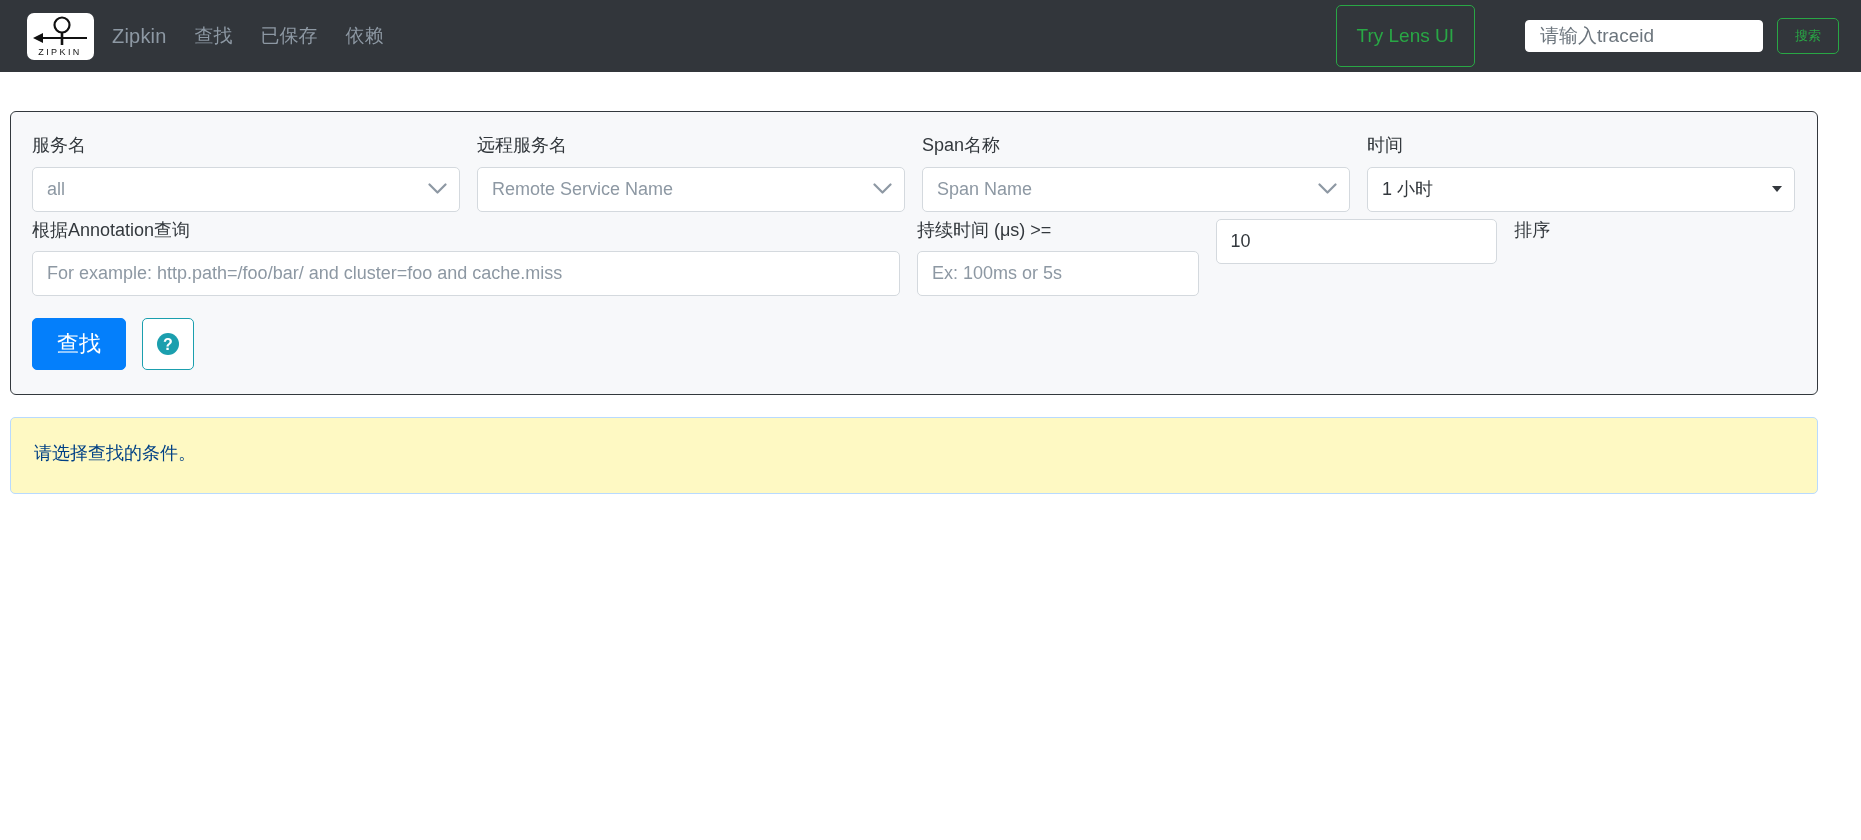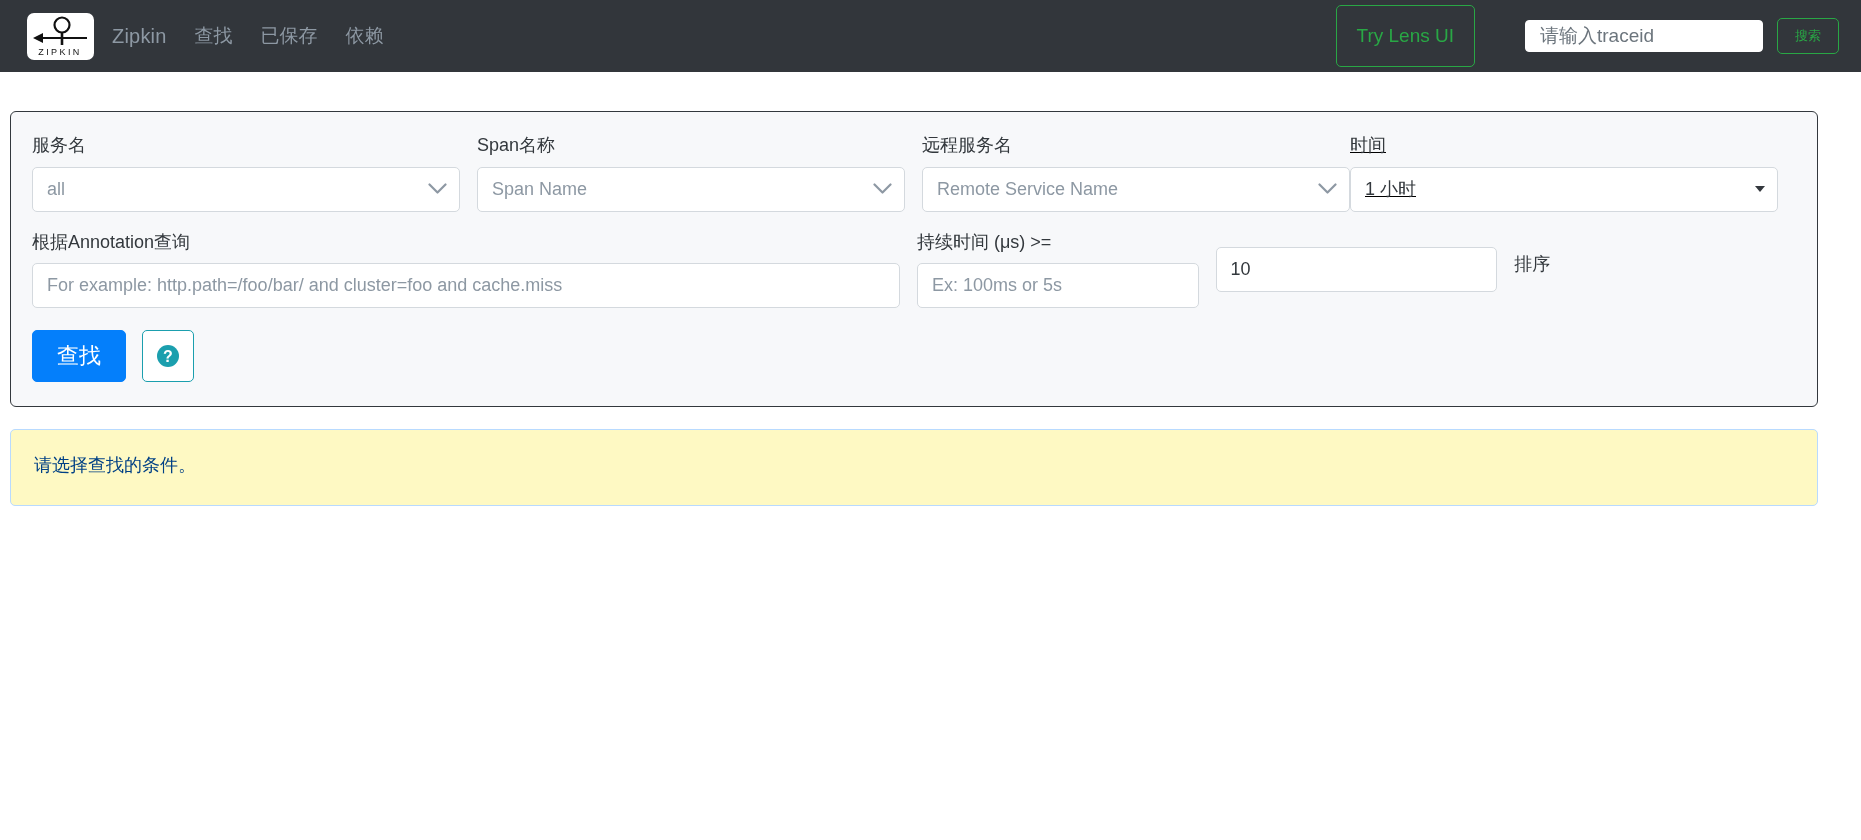--- a/index.html
+++ b/index.html
@@ -118,23 +118,23 @@
   .search-card {
     margin: 39px 43px 0 10px;
     border: 1px solid #33383d;
     border-radius: 6px;
     background: #f7f8fa;
     padding: 22px 21px 24px 21px;
   }
 
   .row {
     display: flex;
-    align-items: center;
-  }
-  .row + .row { margin-top: 19px; }
+    align-items: flex-start;
+  }
+  .row + .row { margin-top: 7px; }
 
   .field {
     display: flex;
     flex-direction: column;
   }
   .field-label {
     font-size: 18px;
     color: #33383d;
     margin-bottom: 10px;
     line-height: 1.25;
@@ -187,21 +187,21 @@
     border-left: 5px solid transparent;
     border-right: 5px solid transparent;
     border-top: 6px solid #33383d;
   }
   .sel-native .control { color: #33383d; padding-right: 34px; }
 
   
   .w-service { width: 428px; }
   .w-span    { width: 428px; margin-left: 17px; }
   .w-remote  { width: 428px; margin-left: 17px; }
-  .w-time    { width: 428px; margin-left: 0; text-decoration: underline; }
+  .w-time    { width: 428px; margin-left: 17px; }
 
   
   .w-annot    { width: 875px; }
   .w-duration { width: 284px; margin-left: 17px; }
   .w-limit    { width: 284px; margin-left: 17px; }
   .w-sort     { width: 284px; margin-left: 17px; }
 
   .val-dark { color: #33383d; }
 
   
@@ -293,44 +293,44 @@
         <div class="sel">
           <div class="control">
             <span class="sel-text">all</span>
           </div>
           <svg class="chevron" width="19" height="12" viewBox="0 0 19 12">
             <polyline points="1.5,1.5 9.5,9.5 17.5,1.5" fill="none" stroke="#8d98a3" stroke-width="2.2" stroke-linecap="round" stroke-linejoin="round"></polyline>
           </svg>
         </div>
       </div>
 
+      <div class="field w-remote">
+        <label class="field-label">远程服务名</label>
+        <div class="sel">
+          <div class="control">
+            <span class="sel-text">Remote Service Name</span>
+          </div>
+          <svg class="chevron" width="19" height="12" viewBox="0 0 19 12">
+            <polyline points="1.5,1.5 9.5,9.5 17.5,1.5" fill="none" stroke="#8d98a3" stroke-width="2.2" stroke-linecap="round" stroke-linejoin="round"></polyline>
+          </svg>
+        </div>
+      </div>
+
       <div class="field w-span">
         <label class="field-label">Span名称</label>
         <div class="sel">
           <div class="control">
             <span class="sel-text">Span Name</span>
           </div>
           <svg class="chevron" width="19" height="12" viewBox="0 0 19 12">
             <polyline points="1.5,1.5 9.5,9.5 17.5,1.5" fill="none" stroke="#8d98a3" stroke-width="2.2" stroke-linecap="round" stroke-linejoin="round"></polyline>
           </svg>
         </div>
       </div>
 
-      <div class="field w-remote">
-        <label class="field-label">远程服务名</label>
-        <div class="sel">
-          <div class="control">
-            <span class="sel-text">Remote Service Name</span>
-          </div>
-          <svg class="chevron" width="19" height="12" viewBox="0 0 19 12">
-            <polyline points="1.5,1.5 9.5,9.5 17.5,1.5" fill="none" stroke="#8d98a3" stroke-width="2.2" stroke-linecap="round" stroke-linejoin="round"></polyline>
-          </svg>
-        </div>
-      </div>
-
       <div class="field w-time">
         <label class="field-label">时间</label>
         <div class="sel sel-native">
           <div class="control">
             <span class="val-dark">1 小时</span>
           </div>
           <span class="caret"></span>
         </div>
       </div>
 

